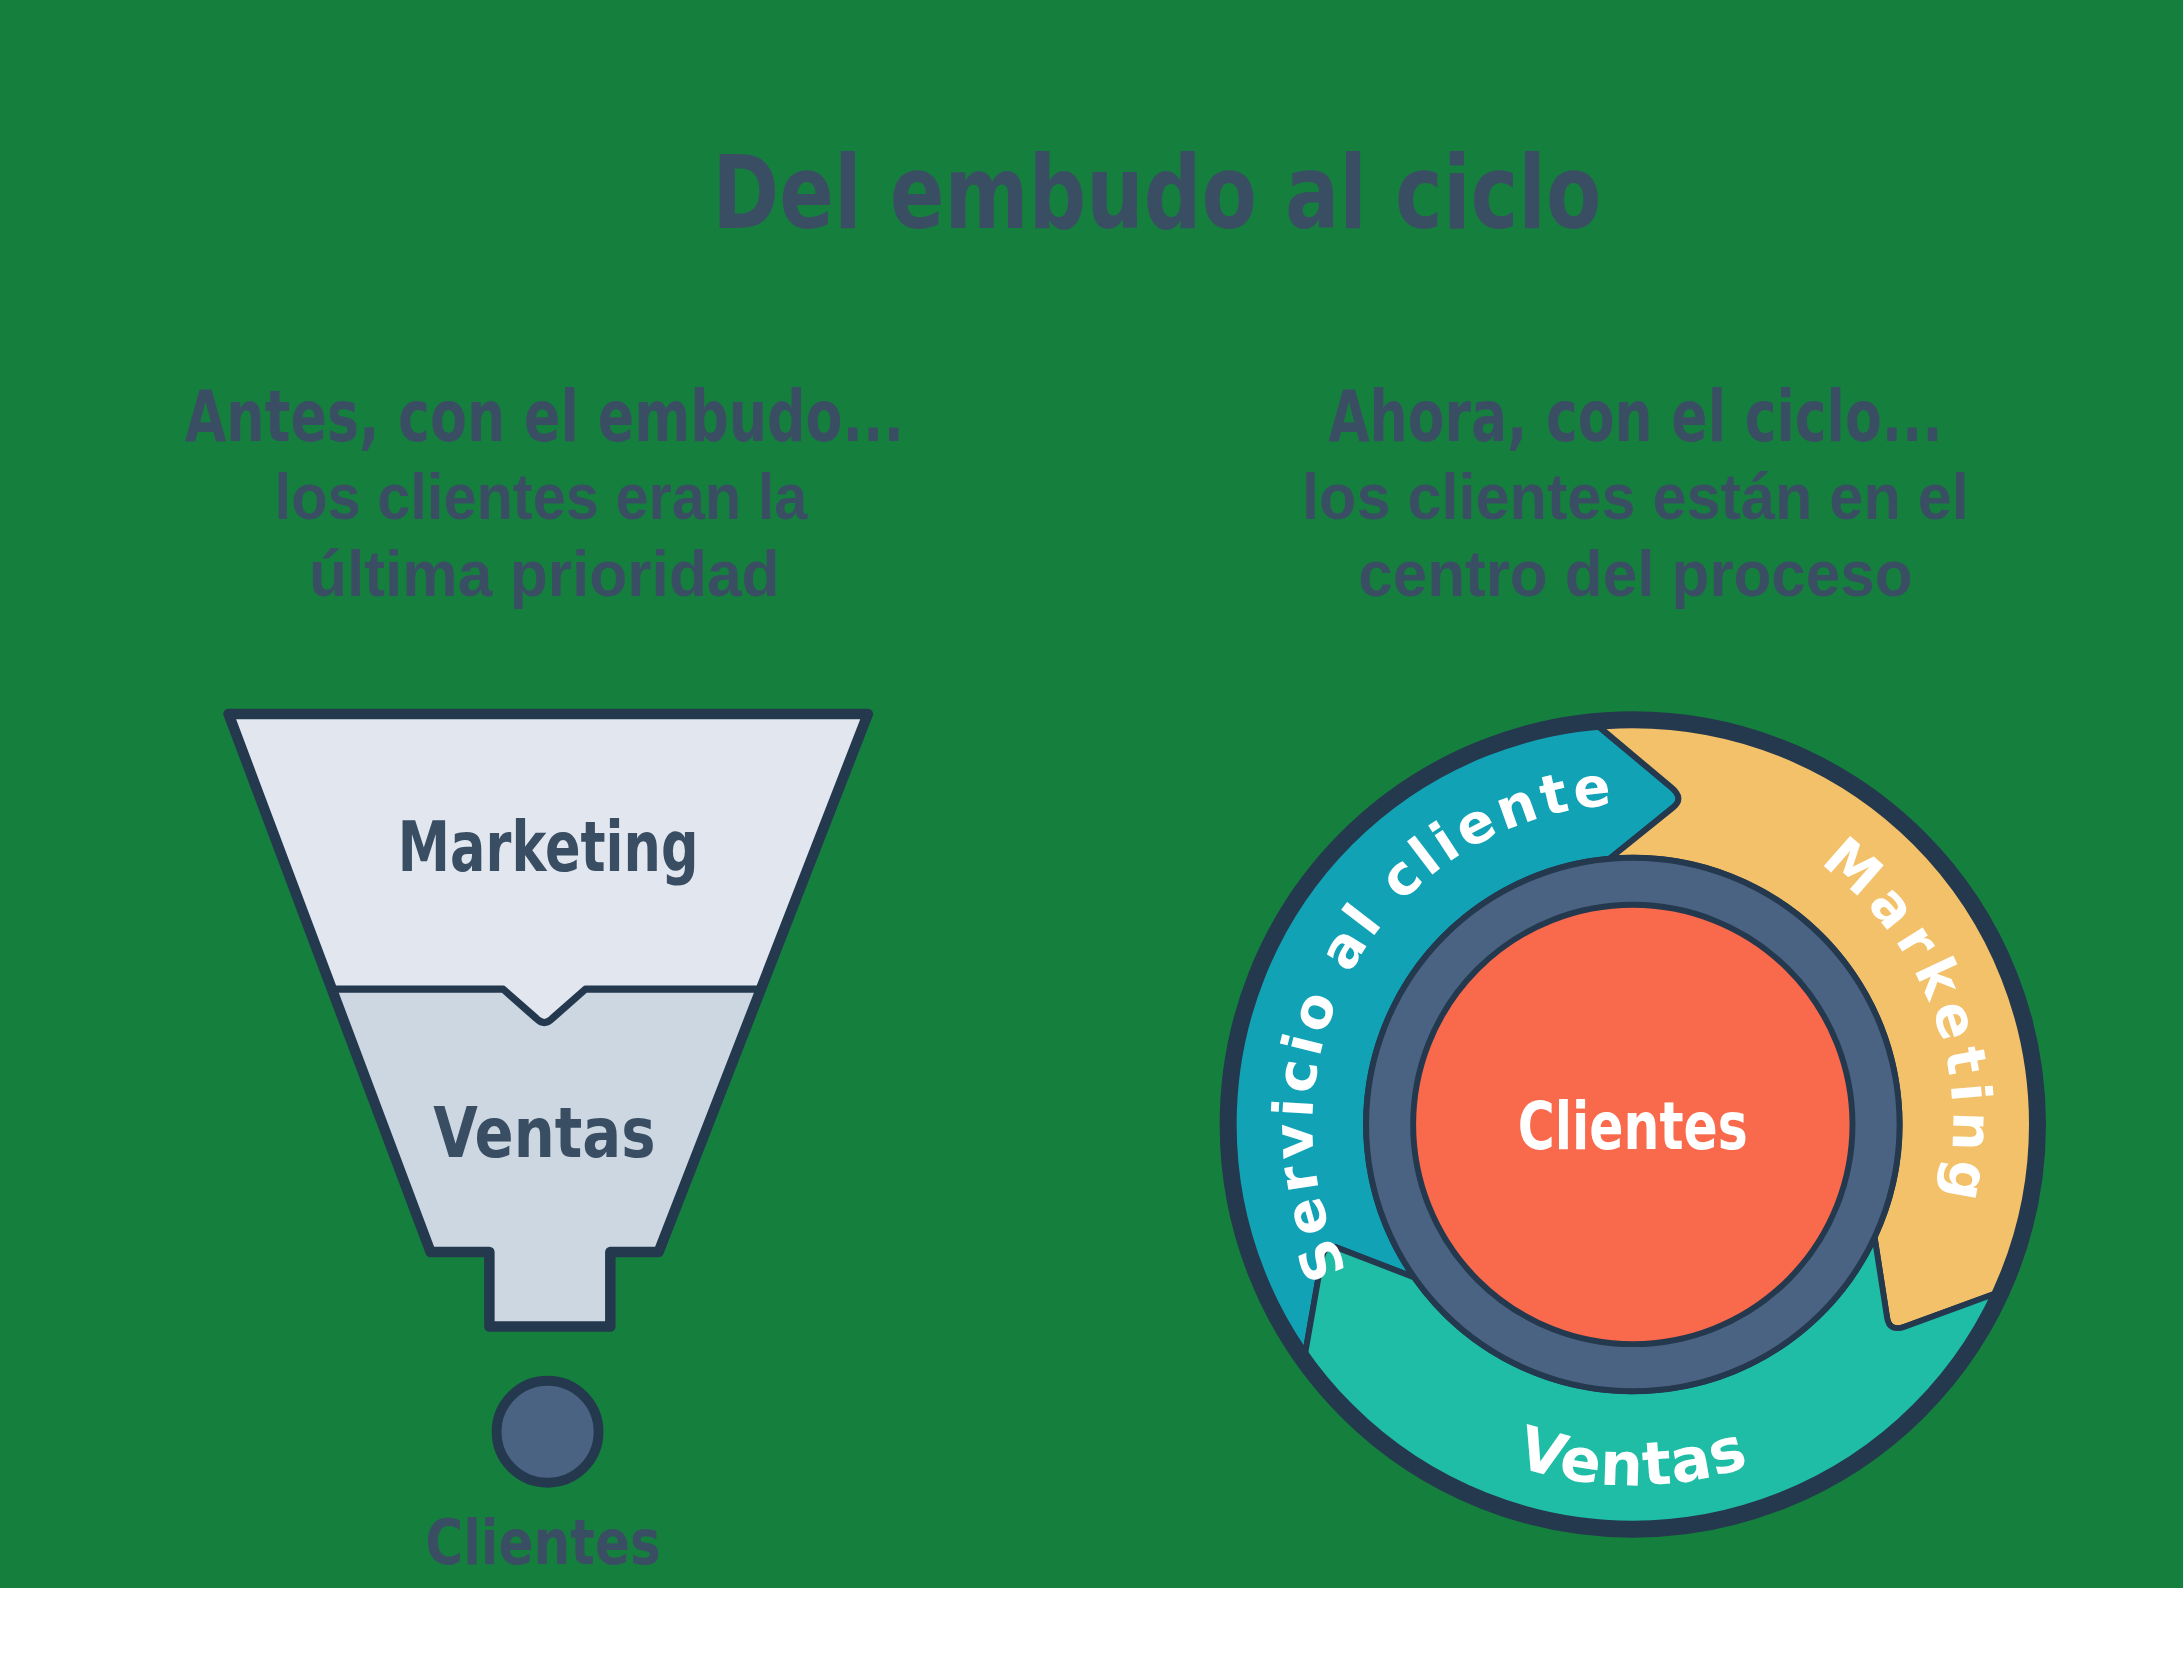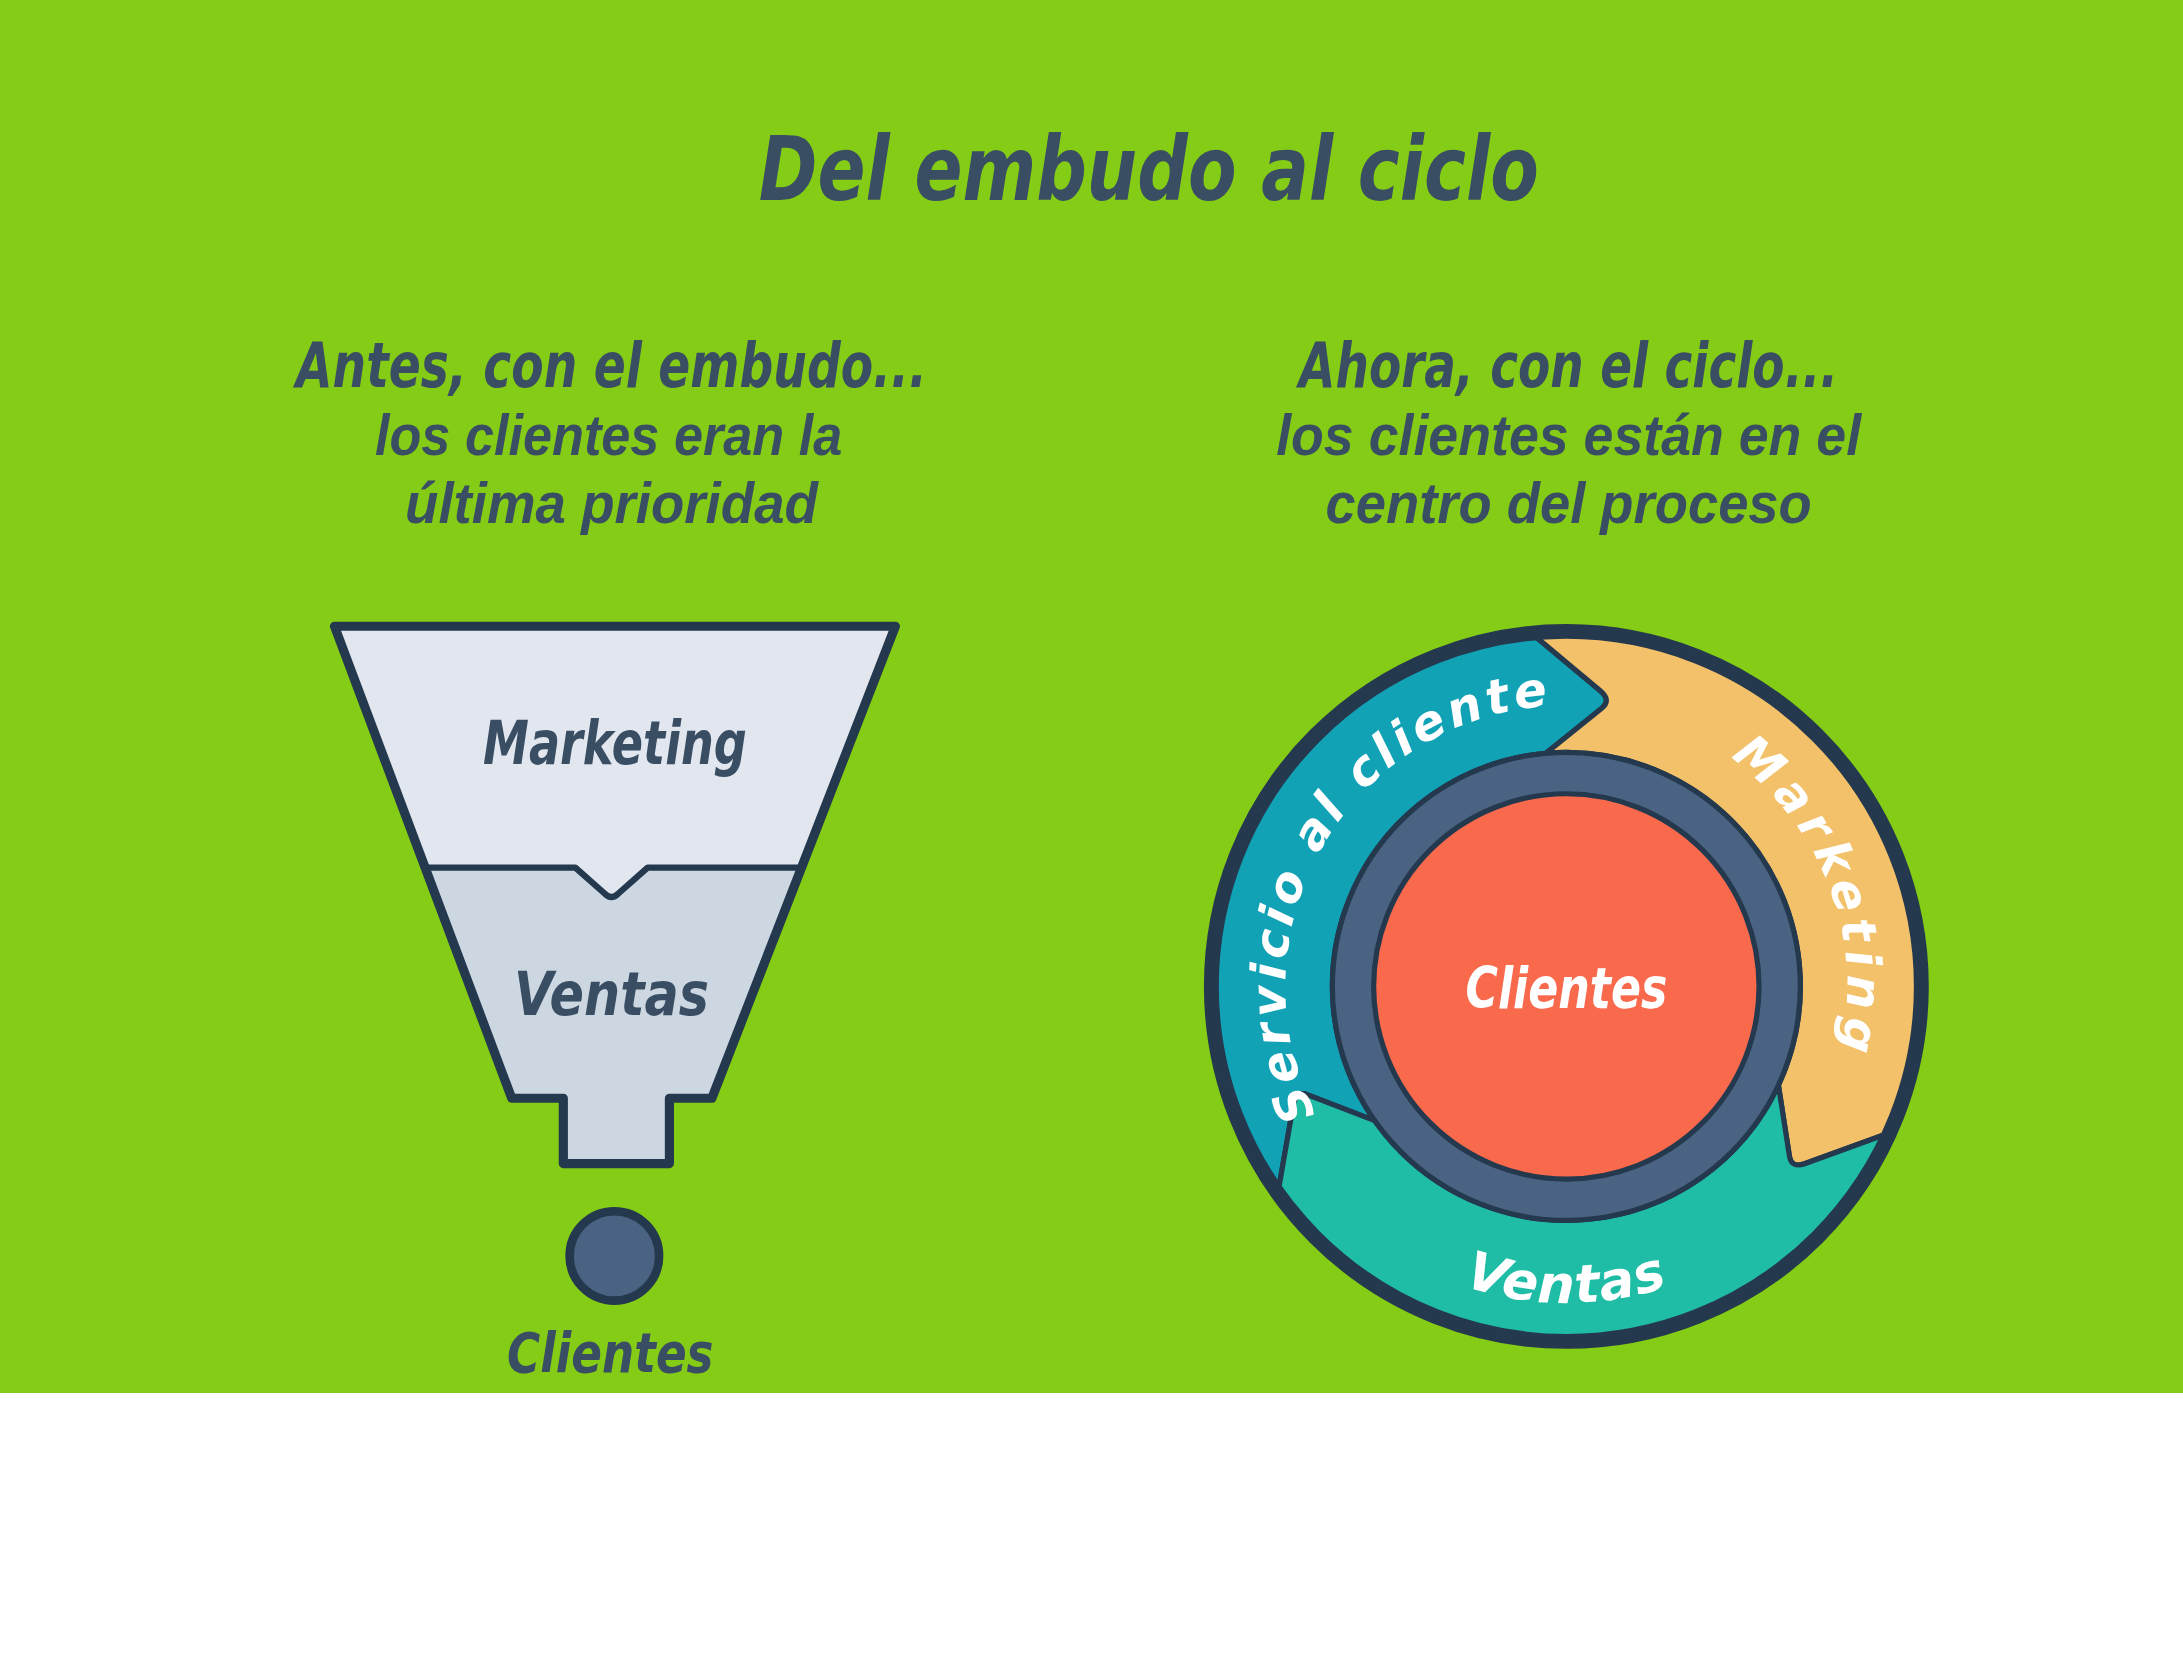--- a/index.html
+++ b/index.html
@@ -1,16 +1,16 @@
 <!DOCTYPE html>
 <html style="font-size:11px"><head>
 <meta charset="utf-8">
 <style>
   html,body{margin:0;padding:0;background:#ffffff;}
-  #stage{position:relative;width:2183px;height:1393px;background:#84cc16;overflow:hidden;font-style:italic;}
+  #stage{position:relative;width:2183px;height:1588px;background:#15803d;overflow:hidden;}
   #stage svg{position:absolute;left:0;top:0;width:100%;height:100%;}
 
   
   .t-heavy{font-family:"DejaVu Sans",sans-serif;font-weight:bold;}
   .t-bold{font-family:"Liberation Sans",sans-serif;font-weight:bold;}
   .ink{fill:#3a4e63;}
   .white{fill:#ffffff;}
 
   
   .seg{stroke:#24384e;stroke-width:9;stroke-linejoin:round;}

